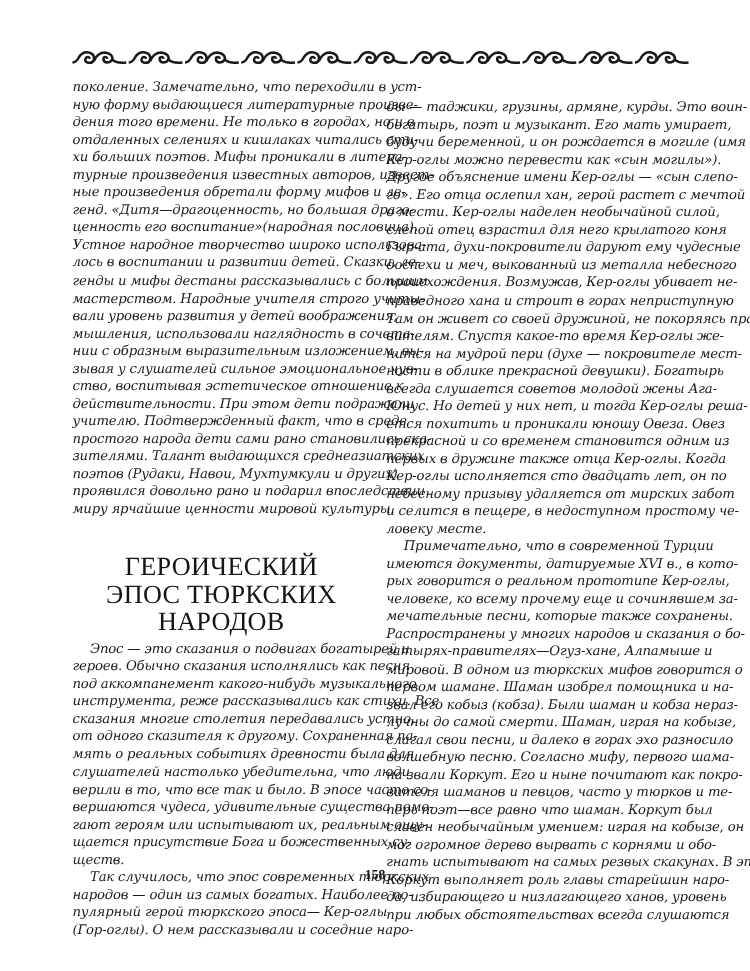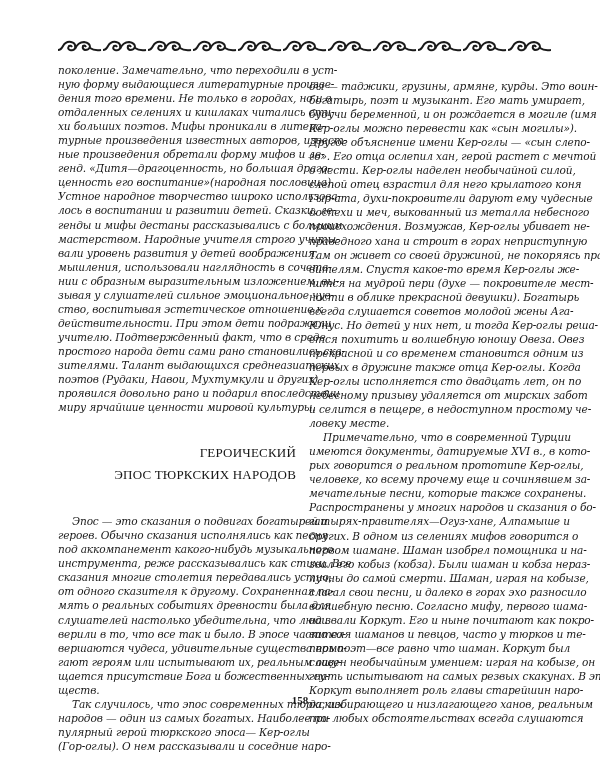--- a/index.html
+++ b/index.html
@@ -7,22 +7,22 @@
   .ornament { position: absolute; left: 57px; top: 40px; width: 494px; height: 12px; }
   .col { position: absolute; top: 63px; width: 238px;
          font-family: "DejaVu Serif", "Liberation Serif", serif; font-style: italic;
          font-size: 10.6px; line-height: 14.05px; text-align: justify; letter-spacing: -0.15px; }
   .col.left { left: 58px; }
   .col.right { left: 309px; width: 250px; margin-top: 16px; }
   .line { display: block; white-space: nowrap; text-align-last: justify; text-align: justify; }
   .line.last { text-align-last: left; }
   .line.indent { padding-left: 14px; }
   .heading { font-family: "Liberation Serif", "DejaVu Serif", serif; font-style: normal;
-             font-size: 13px; line-height: 22px; text-align: right; letter-spacing: 0.2px;
-             margin: 28px 0 28px 0; color: #151515; }
+             font-size: 21px; line-height: 22px; text-align: center; letter-spacing: 0.2px;
+             margin: 28px 0 4px 0; color: #151515; }
   .heading span { display: block; }
   .page-number { position: absolute; top: 694px; left: 0; width: 600px; text-align: center;
                  font-family: Liberation Serif, serif; font-weight: bold; font-size: 11px; }
 </style>
 </head>
 <body>
 
 <svg class="ornament" viewBox="0 0 494 12" preserveAspectRatio="none">
   <defs>
     <g id="motif">
@@ -111,46 +111,47 @@
       <span class="line">Гыр-ата, духи-покровители даруют ему чудесные</span>
       <span class="line">доспехи и меч, выкованный из металла небесного</span>
       <span class="line">происхождения. Возмужав, Кер-оглы убивает не-</span>
       <span class="line">праведного хана и строит в горах неприступную</span>
       <span class="line">Там он живет со своей дружиной, не покоряясь пра-</span>
       <span class="line">вителям. Спустя какое-то время Кер-оглы же-</span>
       <span class="line">нится на мудрой пери (духе — покровителе мест-</span>
       <span class="line">ности в облике прекрасной девушки). Богатырь</span>
       <span class="line">всегда слушается советов молодой жены Ага-</span>
       <span class="line">Юнус. Но детей у них нет, и тогда Кер-оглы реша-</span>
-      <span class="line">ется похитить и волшебную юношу Овеза. Овез</span>
+      <span class="line">ется похитить и проникали юношу Овеза. Овез</span>
       <span class="line">прекрасной и со временем становится одним из</span>
       <span class="line">первых в дружине также отца Кер-оглы. Когда</span>
       <span class="line">Кер-оглы исполняется сто двадцать лет, он по</span>
       <span class="line">небесному призыву удаляется от мирских забот</span>
       <span class="line">и селится в пещере, в недоступном простому че-</span>
       <span class="line last">ловеку месте.</span>
     </div>
   <div id="r2">
       <span class="line indent">Примечательно, что в современной Турции</span>
       <span class="line">имеются документы, датируемые XVI в., в кото-</span>
       <span class="line">рых говорится о реальном прототипе Кер-оглы,</span>
       <span class="line">человеке, ко всему прочему еще и сочинявшем за-</span>
       <span class="line">мечательные песни, которые также сохранены.</span>
       <span class="line">Распространены у многих народов и сказания о бо-</span>
       <span class="line">гатырях-правителях—Огуз-хане, Алпамыше и</span>
-      <span class="line">других. В одном из селениях мифов говорится о</span>
+      <span class="line">мировой. В одном из тюркских мифов говорится о</span>
       <span class="line">первом шамане. Шаман изобрел помощника и на-</span>
       <span class="line">звал его кобыз (кобза). Были шаман и кобза нераз-</span>
       <span class="line">лучны до самой смерти. Шаман, играя на кобызе,</span>
       <span class="line">слагал свои песни, и далеко в горах эхо разносило</span>
       <span class="line">волшебную песню. Согласно мифу, первого шама-</span>
       <span class="line">на звали Коркут. Его и ныне почитают как покро-</span>
       <span class="line">вителя шаманов и певцов, часто у тюрков и те-</span>
       <span class="line">перь поэт—все равно что шаман. Коркут был</span>
       <span class="line">славен необычайным умением: играя на кобызе, он</span>
+      <span class="line">мог огромное дерево вырвать с корнями и обо-</span>
       <span class="line">гнать испытывают на самых резвых скакунах. В эпосе</span>
       <span class="line">Коркут выполняет роль главы старейшин наро-</span>
-      <span class="line">да, избирающего и низлагающего ханов, реальным</span>
+      <span class="line">да, избирающего и низлагающего ханов, уровень</span>
       <span class="line last">при любых обстоятельствах всегда слушаются</span>
     </div>
 </div>
 
 <div class="page-number">158</div>
 
 </body></html>

